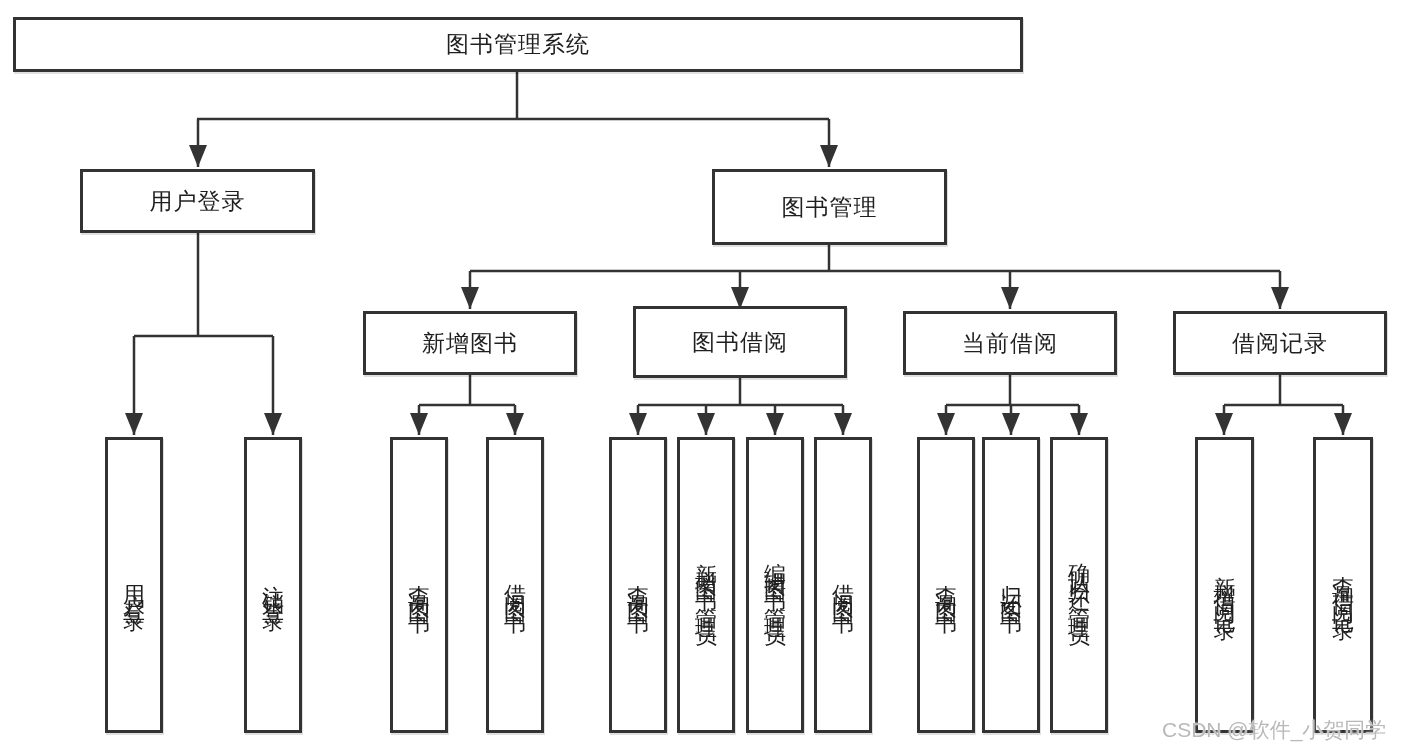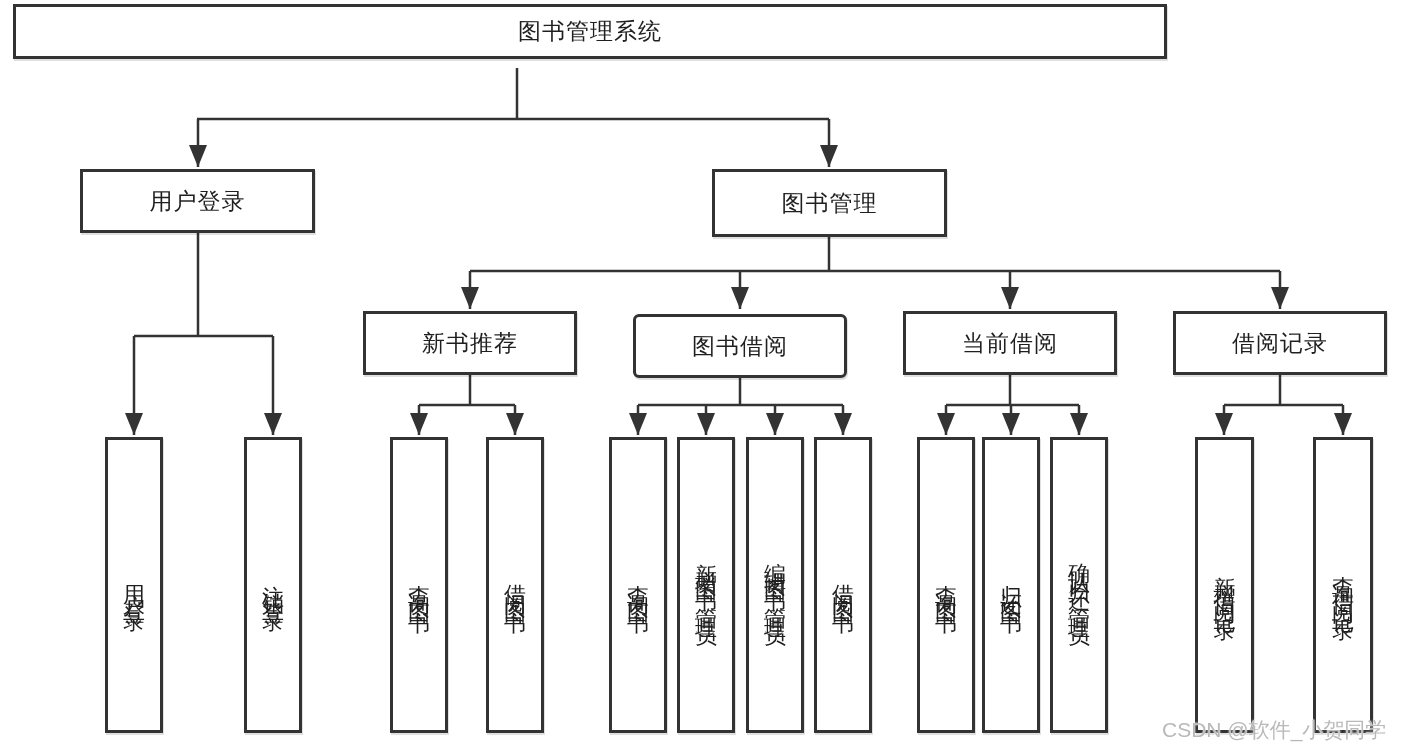--- a/index.html
+++ b/index.html
@@ -102,35 +102,35 @@
       <line marker-end="url(#arr)" x1="1011" y1="405" x2="1011" y2="435"></line>
       <line marker-end="url(#arr)" x1="1079" y1="405" x2="1079" y2="435"></line>
 
       <line x1="1280" y1="375" x2="1280" y2="406"></line>
       <line x1="1224" y1="405" x2="1343" y2="405"></line>
       <line marker-end="url(#arr)" x1="1224" y1="405" x2="1224" y2="435"></line>
       <line marker-end="url(#arr)" x1="1343" y1="405" x2="1343" y2="435"></line>
     </g>
   </svg>
 
-  <div class="box" style="left:13px;top:4px;width:1154px;height:55px;">
+  <div class="box" style="left:13px;top:17px;width:1010px;height:55px;">
     <span class="lbl">图书管理系统</span>
   </div>
 
   <div class="box" style="left:80px;top:169px;width:235px;height:64px;">
     <span class="lbl">用户登录</span>
   </div>
-  <div class="box" style="left:712px;top:169px;width:235px;height:68px;">
+  <div class="box" style="left:712px;top:169px;width:235px;height:76px;">
     <span class="lbl">图书管理</span>
   </div>
 
   <div class="box" style="left:363px;top:311px;width:214px;height:64px;">
-    <span class="lbl">新书推荐</span>
+    <span class="lbl">新增图书</span>
   </div>
-  <div class="box" style="left:633px;top:314px;width:214px;height:64px;border-radius:6px;">
+  <div class="box" style="left:633px;top:306px;width:214px;height:72px;">
     <span class="lbl">图书借阅</span>
   </div>
   <div class="box" style="left:903px;top:311px;width:214px;height:64px;align-items:center;">
     <span class="lbl">当前借阅</span>
   </div>
   <div class="box" style="left:1173px;top:311px;width:214px;height:64px;">
     <span class="lbl">借阅记录</span>
   </div>
 
   <div class="box leaf" style="left:105px;top:437px;width:58px;height:296px;">

